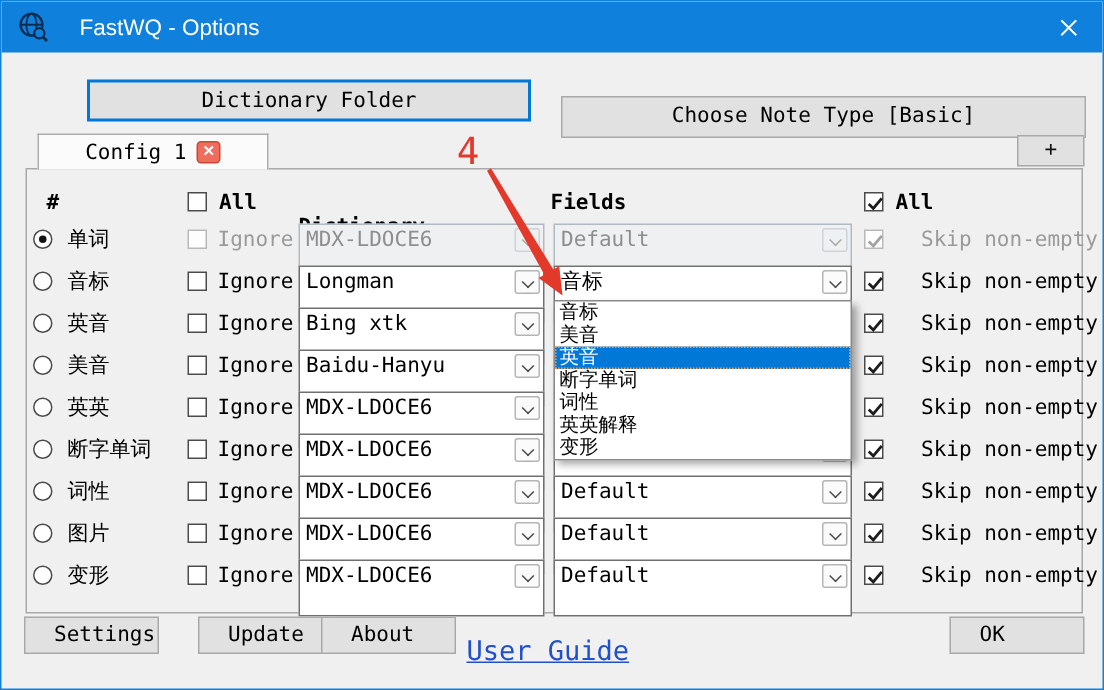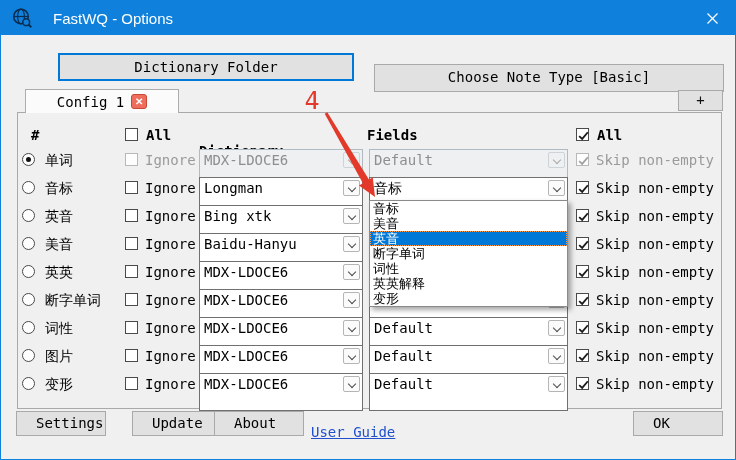--- a/index.html
+++ b/index.html
@@ -80,21 +80,21 @@
     border:1px solid #4a4a4a; color:#1c1c1c;
   }
   .checkbox .ck{ display:none; position:absolute; left:0; top:0; }
   .checkbox.checked .ck{ display:block; }
   .checkbox.disabled{ border-color:#b8b8b8; background:#fdfdfd; color:#a2a2a2; }
   .cb-ignore{ left:124px; top:4px; }
   .cb-skip{ left:575px; top:4px; }
   .cblabel{ position:absolute; top:0; line-height:22px; font-size:14px; color:#000; }
   .cblabel.disabled{ color:#9a9a9a; }
   .lbl-ignore{ left:144px; }
-  .lbl-skip{ left:595px; }
+  .lbl-skip{ left:613px; }
 
   
   .combo{
     position:absolute; top:0; height:38px; background:#fff;
     border:1px solid #707070; font-size:14px; color:#000;
   }
   .combo .val{
     position:absolute; left:4px; top:0; right:22px; line-height:20px;
     white-space:nowrap; overflow:hidden;
   }
@@ -138,21 +138,21 @@
   .foot-btn{
     position:absolute; top:410px; height:25px; background:#e1e1e1;
     border:1px solid #a9a9a9; font:14px "DejaVu Sans Mono","Liberation Mono",monospace;
     color:#000; text-align:left; line-height:22px;padding-left:19px;
   }
   #btn-settings{ left:15px;  width:90px; }
   #btn-update{   left:115px; width:90px;margin-left:16px; }
   #btn-about{    left:213px; width:90px; }
   #btn-ok{       left:632px; width:90px; }
   .guide-link{
-    position:absolute; left:310px; top:423px; font-size:14px;
+    position:absolute; left:310px; top:423px; font-size:18px;
     color:#2050cc; text-decoration:underline; cursor:pointer;
   }
 </style>
 </head>
 <body>
 
 <div id="dialog">
 
   <div class="titlebar">
     <svg class="app-icon" width="22" height="22" viewBox="0 0 22 22">

